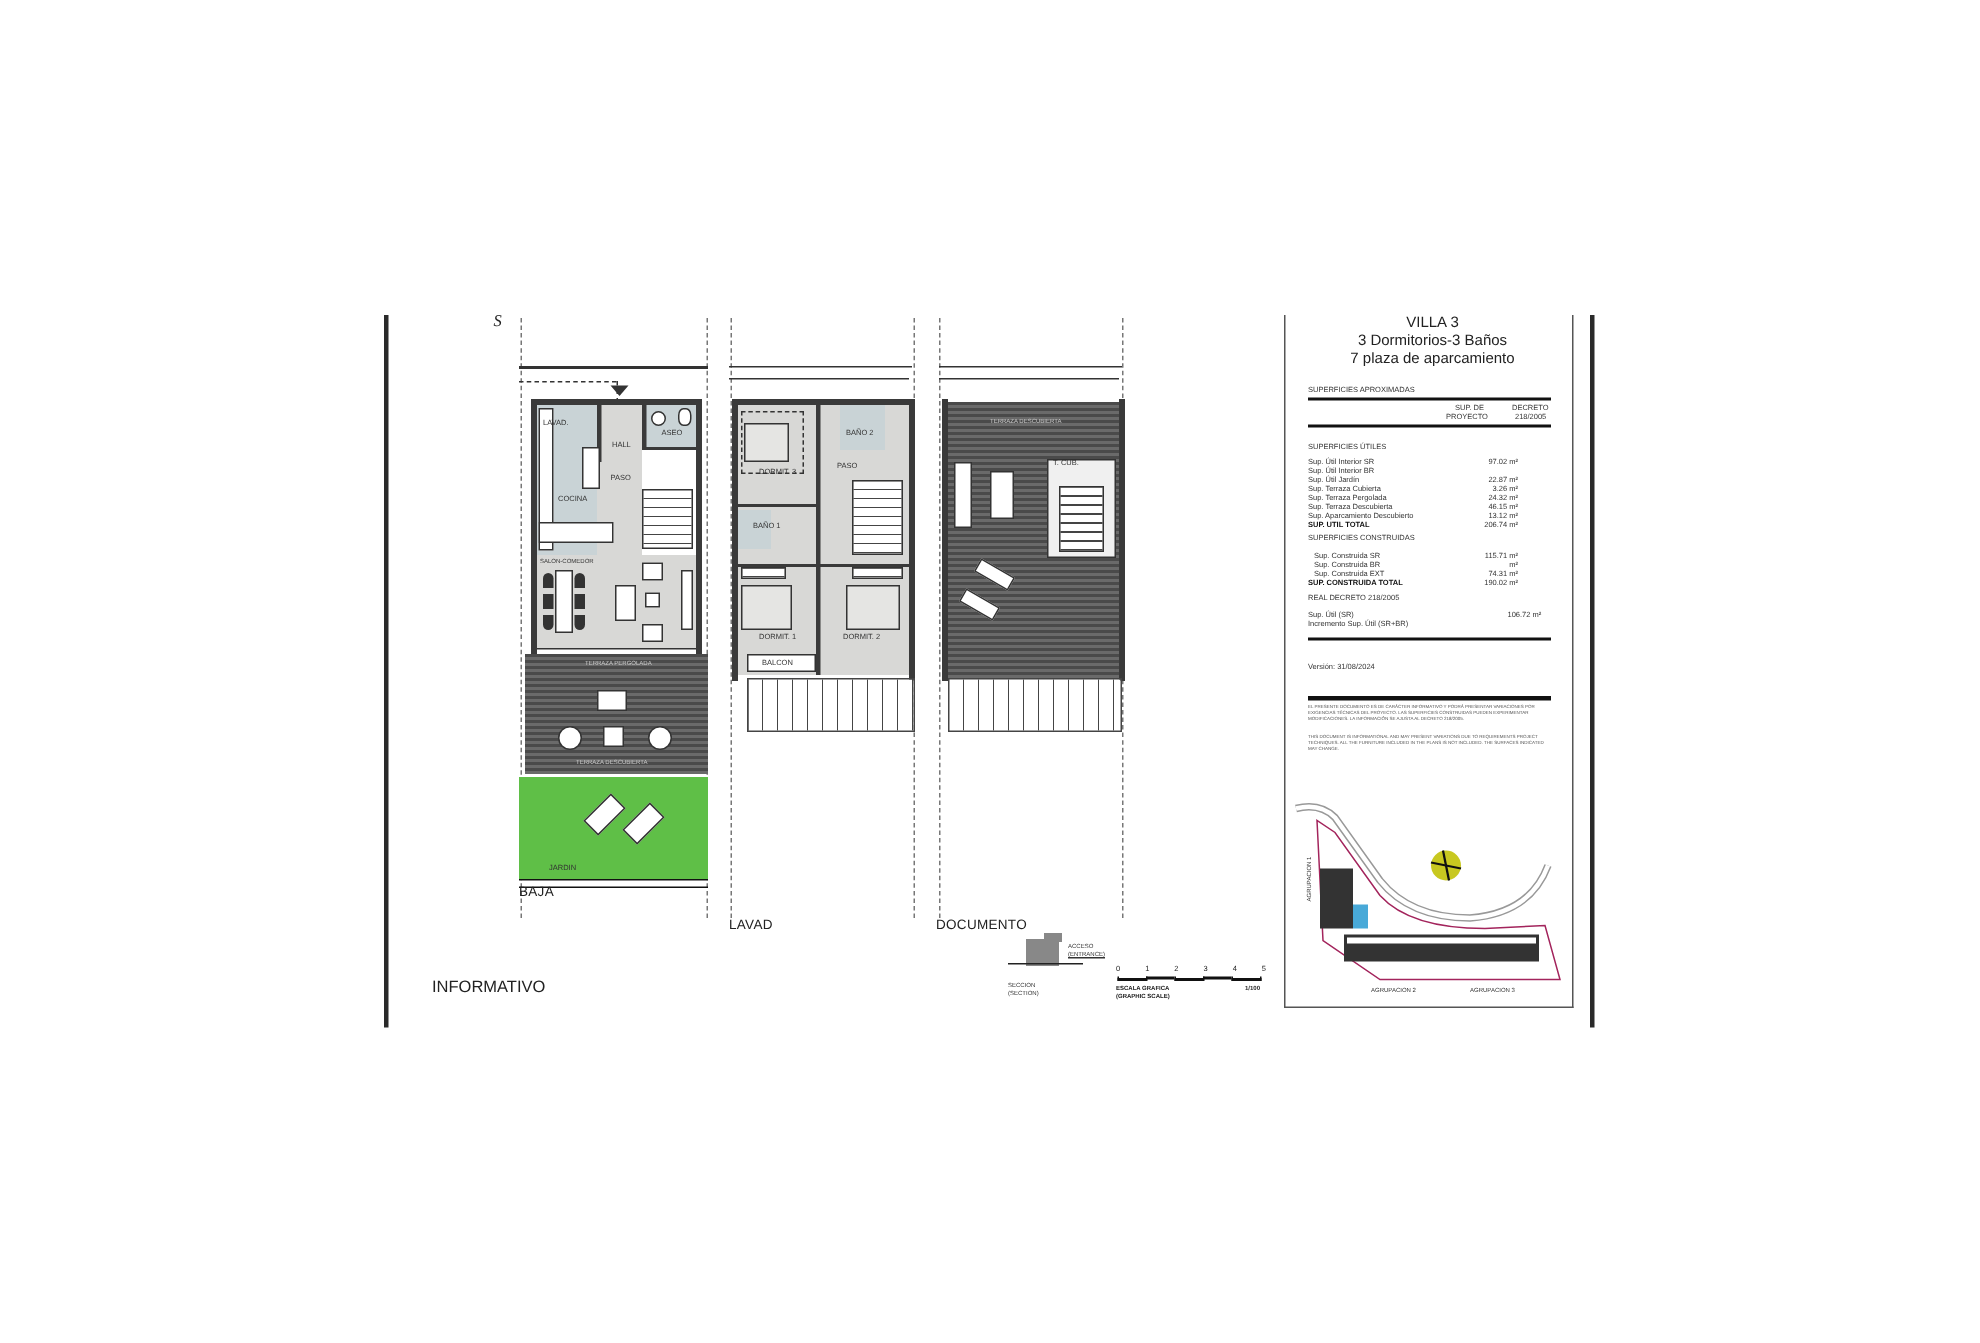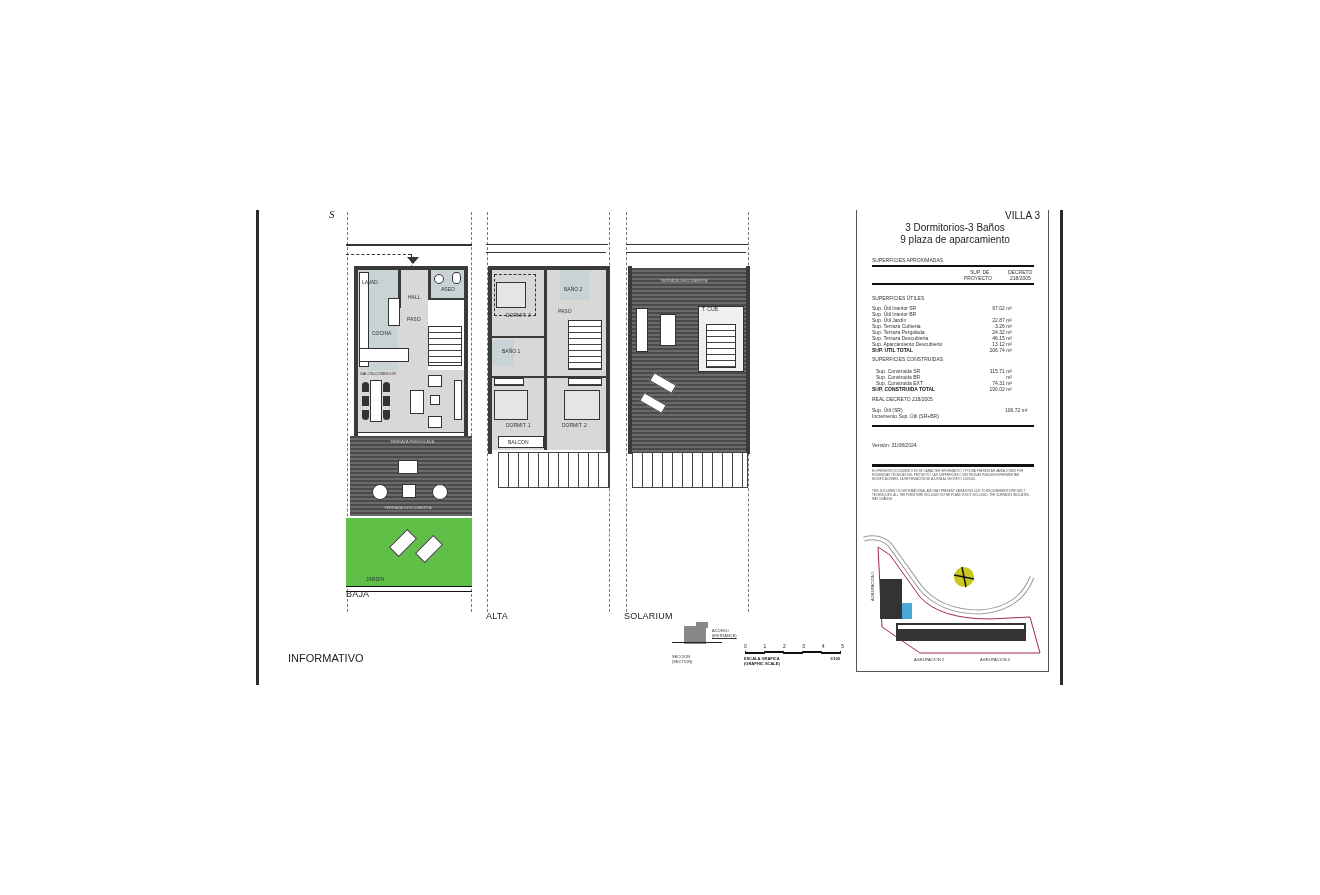--- a/index.html
+++ b/index.html
@@ -152,22 +152,22 @@
   <div class="abs furn" style="left:74px;top:66px;width:46px;height:66px;background:#f0f0f0;"></div>
   <div class="abs stair" style="left:82px;top:84px;width:30px;height:44px;"></div>
   <div class="abs furn" style="left:26px;top:138px;width:26px;height:10px;transform:rotate(30deg);"></div>
   <div class="abs furn" style="left:16px;top:158px;width:26px;height:10px;transform:rotate(30deg);"></div>
   <div class="abs rail" style="left:8px;top:212px;width:116px;height:36px;"></div>
   <span class="abs room-label" style="left:36px;top:38px;color:#ccc;font-size:4px;">TERRAZA DESCUBIERTA</span>
   <span class="abs room-label" style="left:78px;top:66px;">T. CUB.</span>
 </div>
 
 <span class="abs level-label" style="left:346px;top:589px;">BAJA</span>
-<span class="abs level-label" style="left:486px;top:611px;">ALTA</span>
-<span class="abs level-label" style="left:624px;top:611px;">SOLARIUM</span>
+<span class="abs level-label" style="left:486px;top:611px;">LAVAD</span>
+<span class="abs level-label" style="left:624px;top:611px;">DOCUMENTO</span>
 <span class="abs dist-label" style="left:288px;top:652px;">INFORMATIVO</span>
 
 <div class="abs" style="left:670px;top:620px;width:90px;height:40px;">
   <div class="abs" style="left:14px;top:6px;width:22px;height:18px;background:#888;"></div>
   <div class="abs" style="left:26px;top:2px;width:12px;height:6px;background:#888;"></div>
   <div class="abs" style="left:2px;top:22px;width:50px;height:1px;background:#222;"></div>
   <span class="abs" style="left:42px;top:8px;font-size:4px;color:#333;">ACCESO</span>
   <span class="abs" style="left:42px;top:13px;font-size:4px;color:#333;text-decoration:underline;">(ENTRANCE)</span>
   <span class="abs" style="left:2px;top:34px;font-size:4px;color:#333;">SECCION</span>
   <span class="abs" style="left:2px;top:39px;font-size:4px;color:#333;">(SECTION)</span>
@@ -192,23 +192,23 @@
   <span class="abs" style="left:0;top:13px;font-size:4px;font-weight:bold;">ESCALA GRAFICA</span>
   <span class="abs" style="left:0;top:18px;font-size:4px;font-weight:bold;">(GRAPHIC SCALE)</span>
   <span class="abs" style="left:86px;top:13px;font-size:4px;font-weight:bold;">1/100</span>
 </div>
 
 <div class="abs panel-border-left"></div>
 <div class="abs panel-border-right"></div>
 <div class="abs panel-border-bottom"></div>
 
 <div class="abs" style="left:870px;top:210px;width:170px;height:460px;">
-  <div class="abs title-line" style="left:0;top:0;width:170px;text-align:right;">VILLA 3</div>
+  <div class="abs title-line" style="left:0;top:0;width:170px;">VILLA 3</div>
   <div class="abs title-line" style="left:0;top:12px;width:170px;">3 Dormitorios-3 Baños</div>
-  <div class="abs title-line" style="left:0;top:24px;width:170px;">9 plaza de aparcamiento</div>
+  <div class="abs title-line" style="left:0;top:24px;width:170px;">7 plaza de aparcamiento</div>
 
   <span class="abs small" style="left:2px;top:47px;">SUPERFICIES APROXIMADAS</span>
   <div class="abs thick-rule" style="left:2px;top:55px;width:162px;"></div>
   <span class="abs small" style="left:100px;top:59px;">SUP. DE</span>
   <span class="abs small" style="left:94px;top:65px;">PROYECTO</span>
   <span class="abs small" style="left:138px;top:59px;">DECRETO</span>
   <span class="abs small" style="left:140px;top:65px;">218/2005</span>
   <div class="abs thick-rule" style="left:2px;top:73px;width:162px;"></div>
 
   <span class="abs small" style="left:2px;top:85px;">SUPERFICIES ÚTILES</span>

